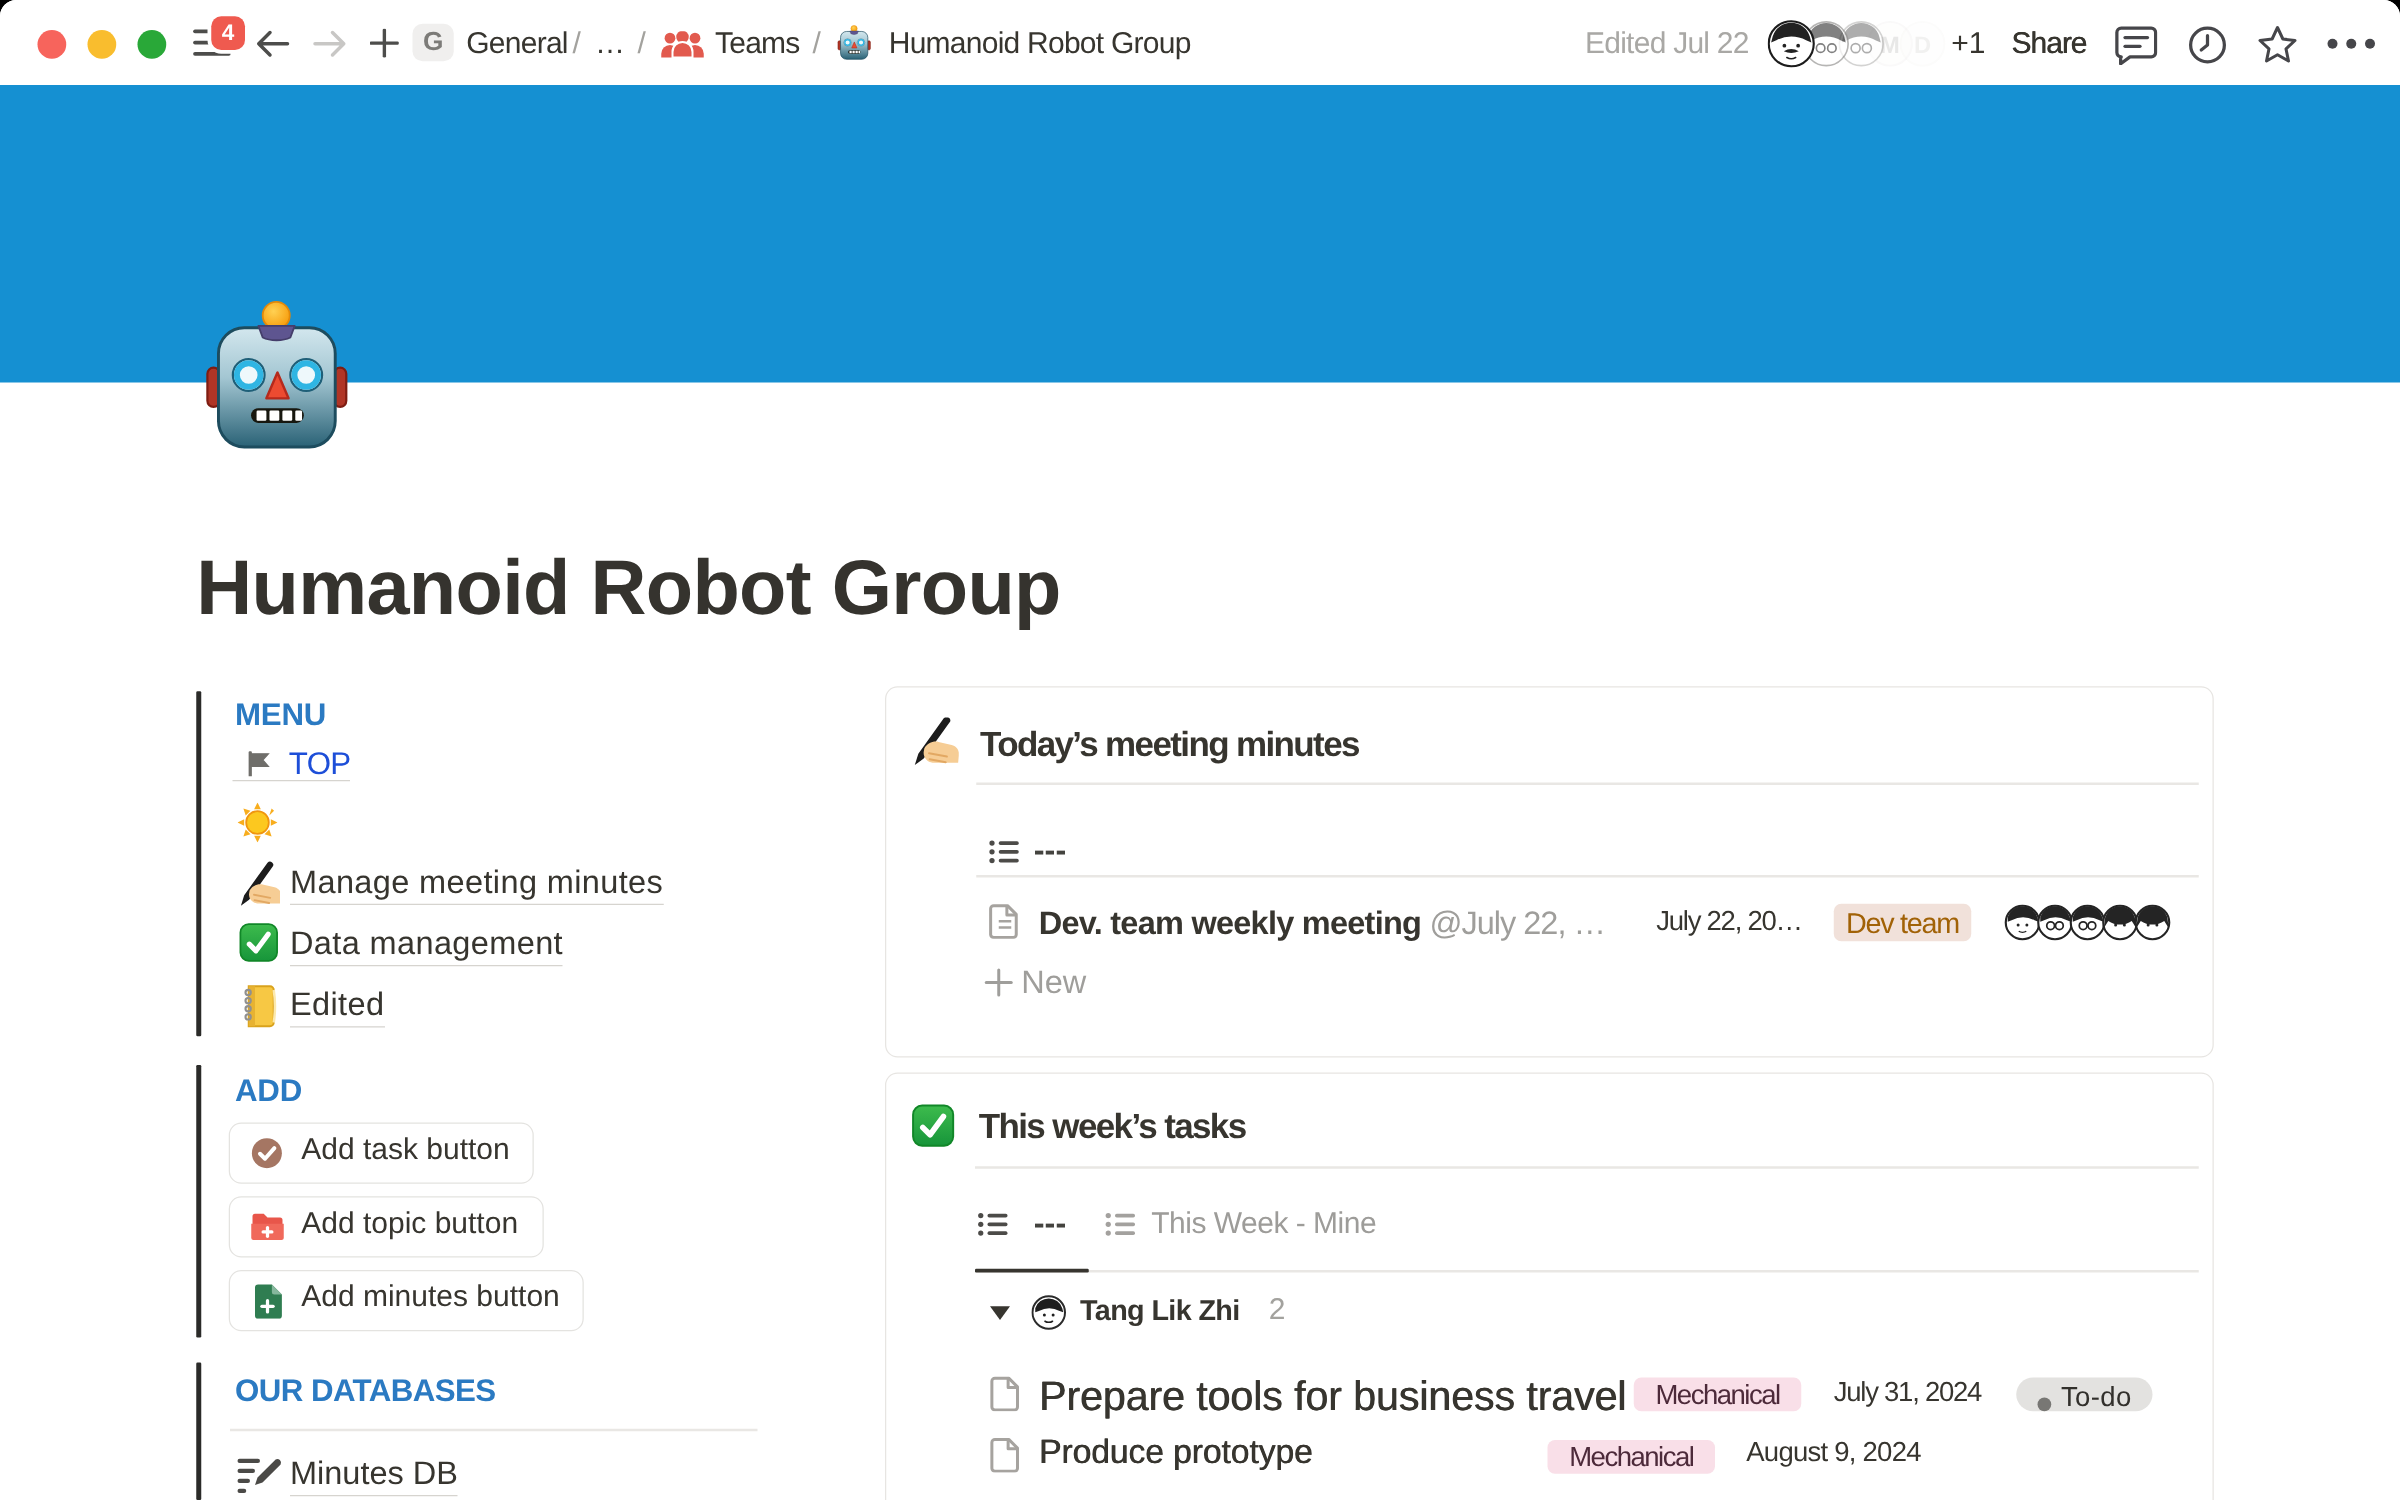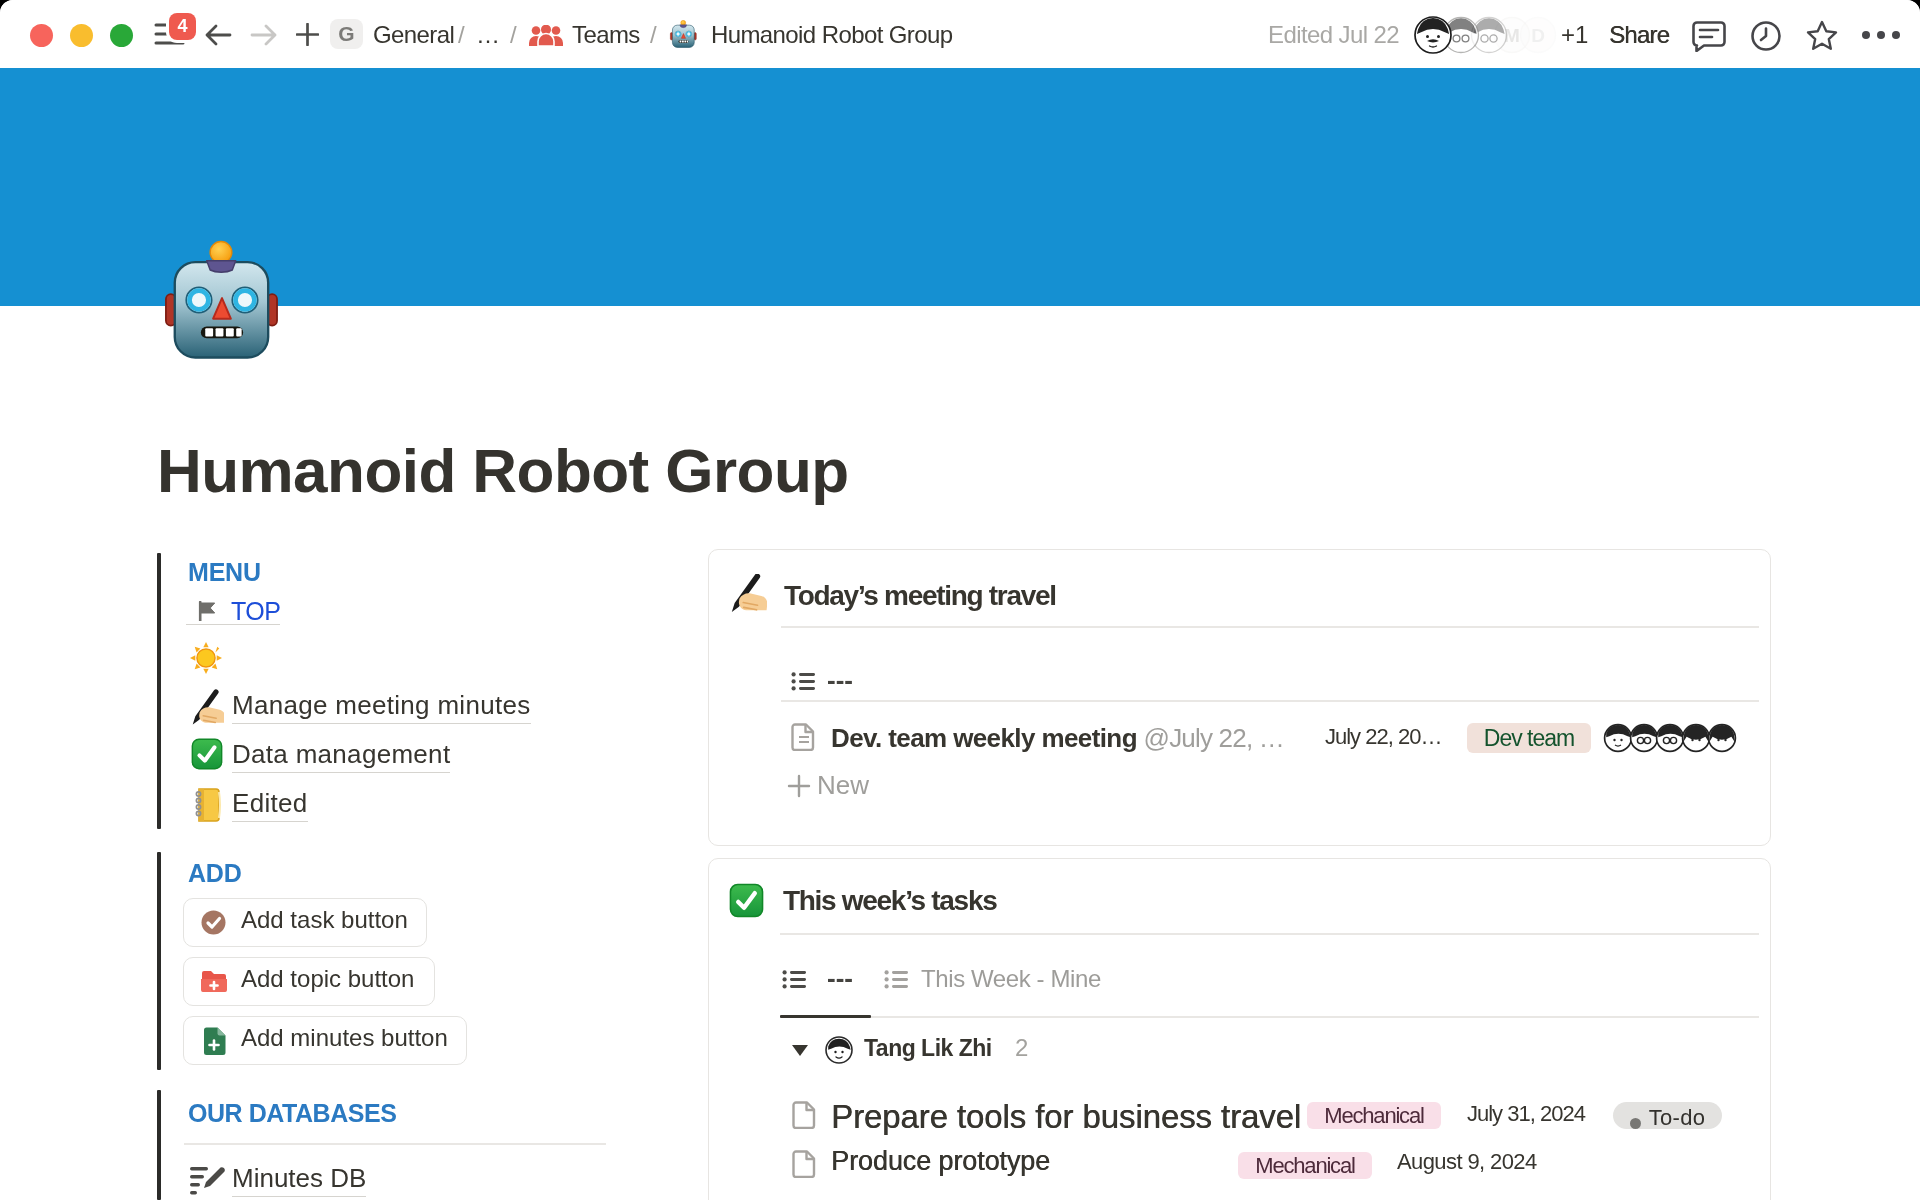--- a/index.html
+++ b/index.html
@@ -289,39 +289,39 @@
         <rect x="1" y="26" width="7" height="3.4" rx="1.7"></rect>
       </g>
   <path d="M31.5 2.5 a3 3 0 0 1 4 4 L21 21 l-6 2 l2 -6 z" fill="#4b4a47"></path>
 </svg>
 <div class="t ul" style="left:232px;top:1163px;font-size:26px;">Minutes DB</div>
 
 <div class="card" style="top:549px;height:297px;"></div>
 <svg class="abs" style="left:729px;top:574px;" width="38" height="40" viewBox="0 0 38 42">
       <use href="#hand"></use>
     </svg>
-<div class="t" style="left:784px;top:579px;font-size:28px;font-weight:bold;letter-spacing:-1.3px;">Today’s meeting travel</div>
+<div class="t" style="left:784px;top:579px;font-size:28px;font-weight:bold;letter-spacing:-1.3px;">Today’s meeting minutes</div>
 <div class="hr" style="left:781px;top:626px;width:978px;"></div>
 <svg class="abs" style="left:791px;top:671px;" width="26" height="20" viewBox="0 0 26 20">
       <g fill="#4c4b48">
         <use href="#listicon"></use>
       </g>
     </svg>
 <div class="t" style="left:827px;top:665px;font-size:26px;font-weight:bold;color:#44433f;">---</div>
 <div class="hr" style="left:781px;top:700px;width:978px;"></div>
 <svg class="abs" style="left:791px;top:721px;" width="26" height="30" viewBox="0 0 26 30">
       <use href="#docpage"></use>
       <g stroke="#a6a39f" stroke-width="2">
         <line x1="8" y1="16" x2="18" y2="16"></line>
         <line x1="8" y1="21" x2="18" y2="21"></line>
       </g>
     </svg>
 <div class="t" style="left:831px;top:723.4px;font-size:26px;font-weight:bold;letter-spacing:-0.6px;">Dev. team weekly meeting <span style="font-weight:normal;color:#9f9e9b;letter-spacing:-0.8px;">@July 22, …</span></div>
 <div class="t" style="left:1325px;top:724.2px;font-size:22px;letter-spacing:-1px;">July 22, 20…</div>
-<div class="tag" style="left:1467px;top:723px;width:124px;height:30px;background:#f1e1da;font-size:23px;letter-spacing:-1px;color:#14532d;">Dev team</div>
+<div class="tag" style="left:1467px;top:723px;width:110px;height:30px;background:#f1e1da;font-size:23px;letter-spacing:-1px;color:#a16207;">Dev team</div>
 <svg class="abs" style="left:1603px;top:723px;" width="134" height="30" viewBox="0 0 134 30">
   <defs>
     <g id="hairM">
           <path d="M-11.8 -4.5 a12.4 12.4 0 0 1 23.6 0 l0.9 3.8 l-3.1 -1.1 a20 20 0 0 0 -18.3 0 l-3.1 1.1 z" fill="#242424"></path>
         </g>
     <g id="hairW">
           <path d="M-11.8 -4.5 a12.4 12.4 0 0 1 23.6 0 l1.2 9 l-3.6 -5.8 a16.5 16.5 0 0 1 -18.8 0 l-3.6 5.8 z" fill="#242424"></path>
         </g>
   </defs>
   <g>

